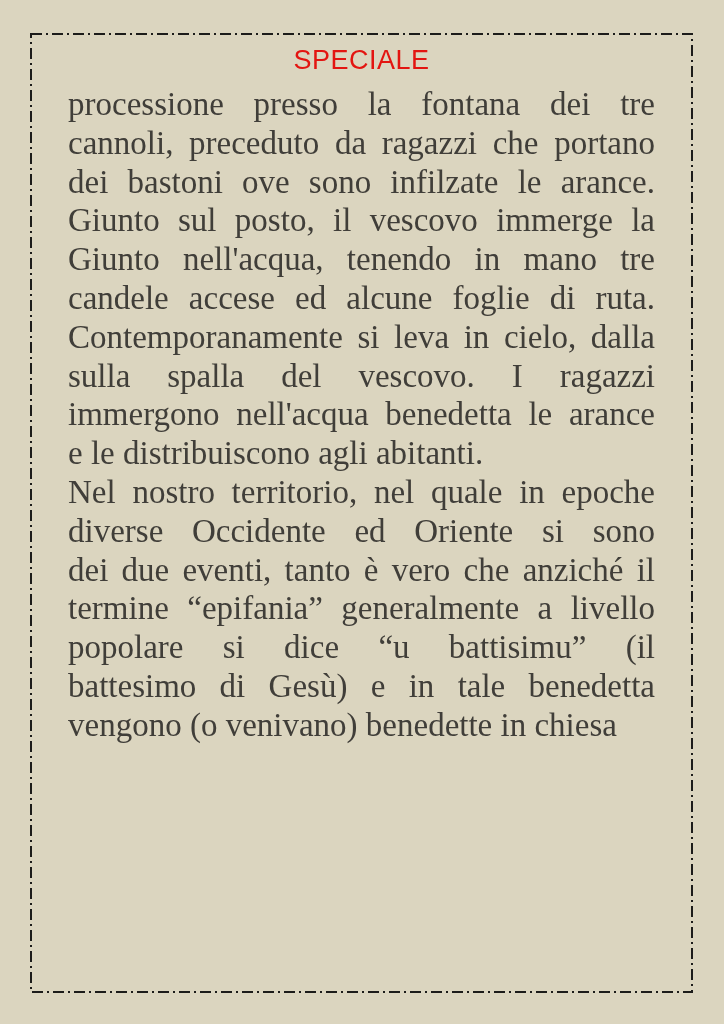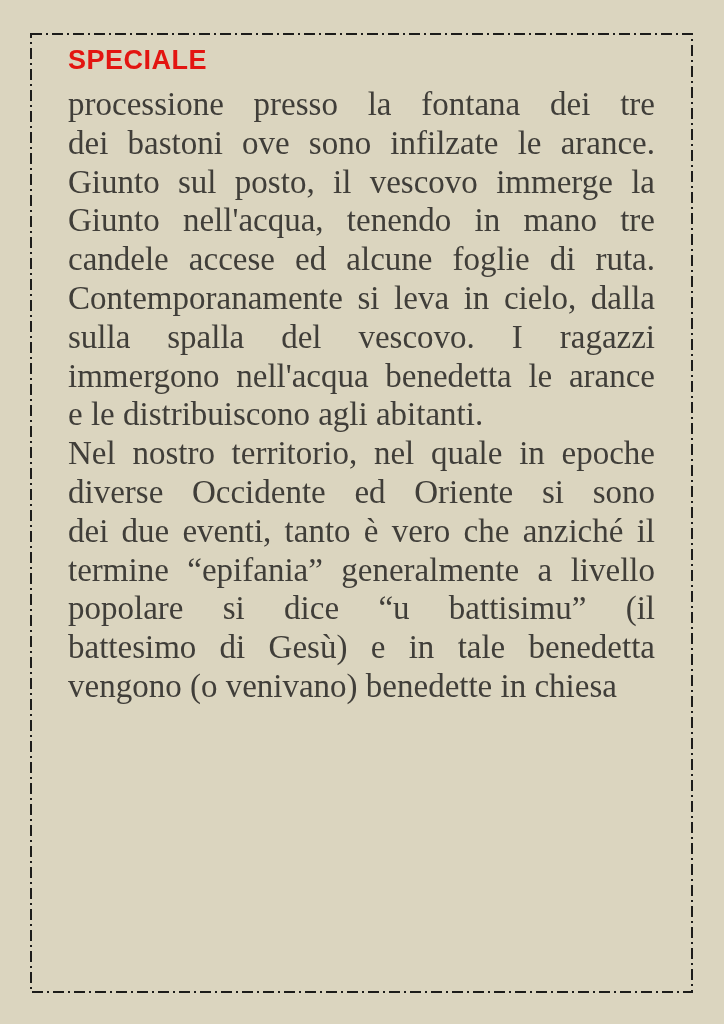--- a/index.html
+++ b/index.html
@@ -12,42 +12,43 @@
   body{width:724px;height:1024px;background:var(--bg);}
   .page{
     position:relative;width:724px;height:1024px;
     background:var(--bg);overflow:hidden;
     font-family:"Liberation Serif",serif;
   }
   .frame{position:absolute;left:30px;top:33px;}
   .frame-rect{stroke:var(--border);}
   .content{position:absolute;left:68px;top:45px;width:587px;}
   .header{
-    height:40px;text-align:left;
+    height:40px;text-align:center;
     font-family:"Liberation Sans",sans-serif;
-    font-weight:700;font-size:27px;line-height:30px;
+    font-weight:400;font-size:27px;line-height:30px;
     letter-spacing:0.5px;color:var(--red);
   }
   .text{
     color:var(--ink);font-size:33px;line-height:38.8px;
   }
   .line{text-align:justify;text-align-last:justify;}
   .line-end{text-align-last:left;}
 </style>
 </head>
 <body>
 
 <div class="page">
   <svg class="frame" width="663" height="960" viewBox="0 0 663 960" aria-hidden="true">
     <rect class="frame-rect" x="1" y="1" width="661" height="958" fill="none" stroke-width="2" stroke-dasharray="11 4 2 4"></rect>
   </svg>
   <div class="content">
     <div class="header">SPECIALE</div>
     <div class="text">
         <div class="line">processione presso la fontana dei tre</div>
+        <div class="line">cannoli, preceduto da ragazzi che portano</div>
         <div class="line">dei bastoni ove sono infilzate le arance.</div>
         <div class="line">Giunto sul posto, il vescovo immerge la</div>
         <div class="line">Giunto nell'acqua, tenendo in mano tre</div>
         <div class="line">candele accese ed alcune foglie di ruta.</div>
         <div class="line">Contemporanamente si leva in cielo, dalla</div>
         <div class="line">sulla spalla del vescovo. I ragazzi</div>
         <div class="line">immergono nell'acqua benedetta le arance</div>
         <div class="line line-end">e le distribuiscono agli abitanti.</div>
         <div class="line">Nel nostro territorio, nel quale in epoche</div>
         <div class="line">diverse Occidente ed Oriente si sono</div>

